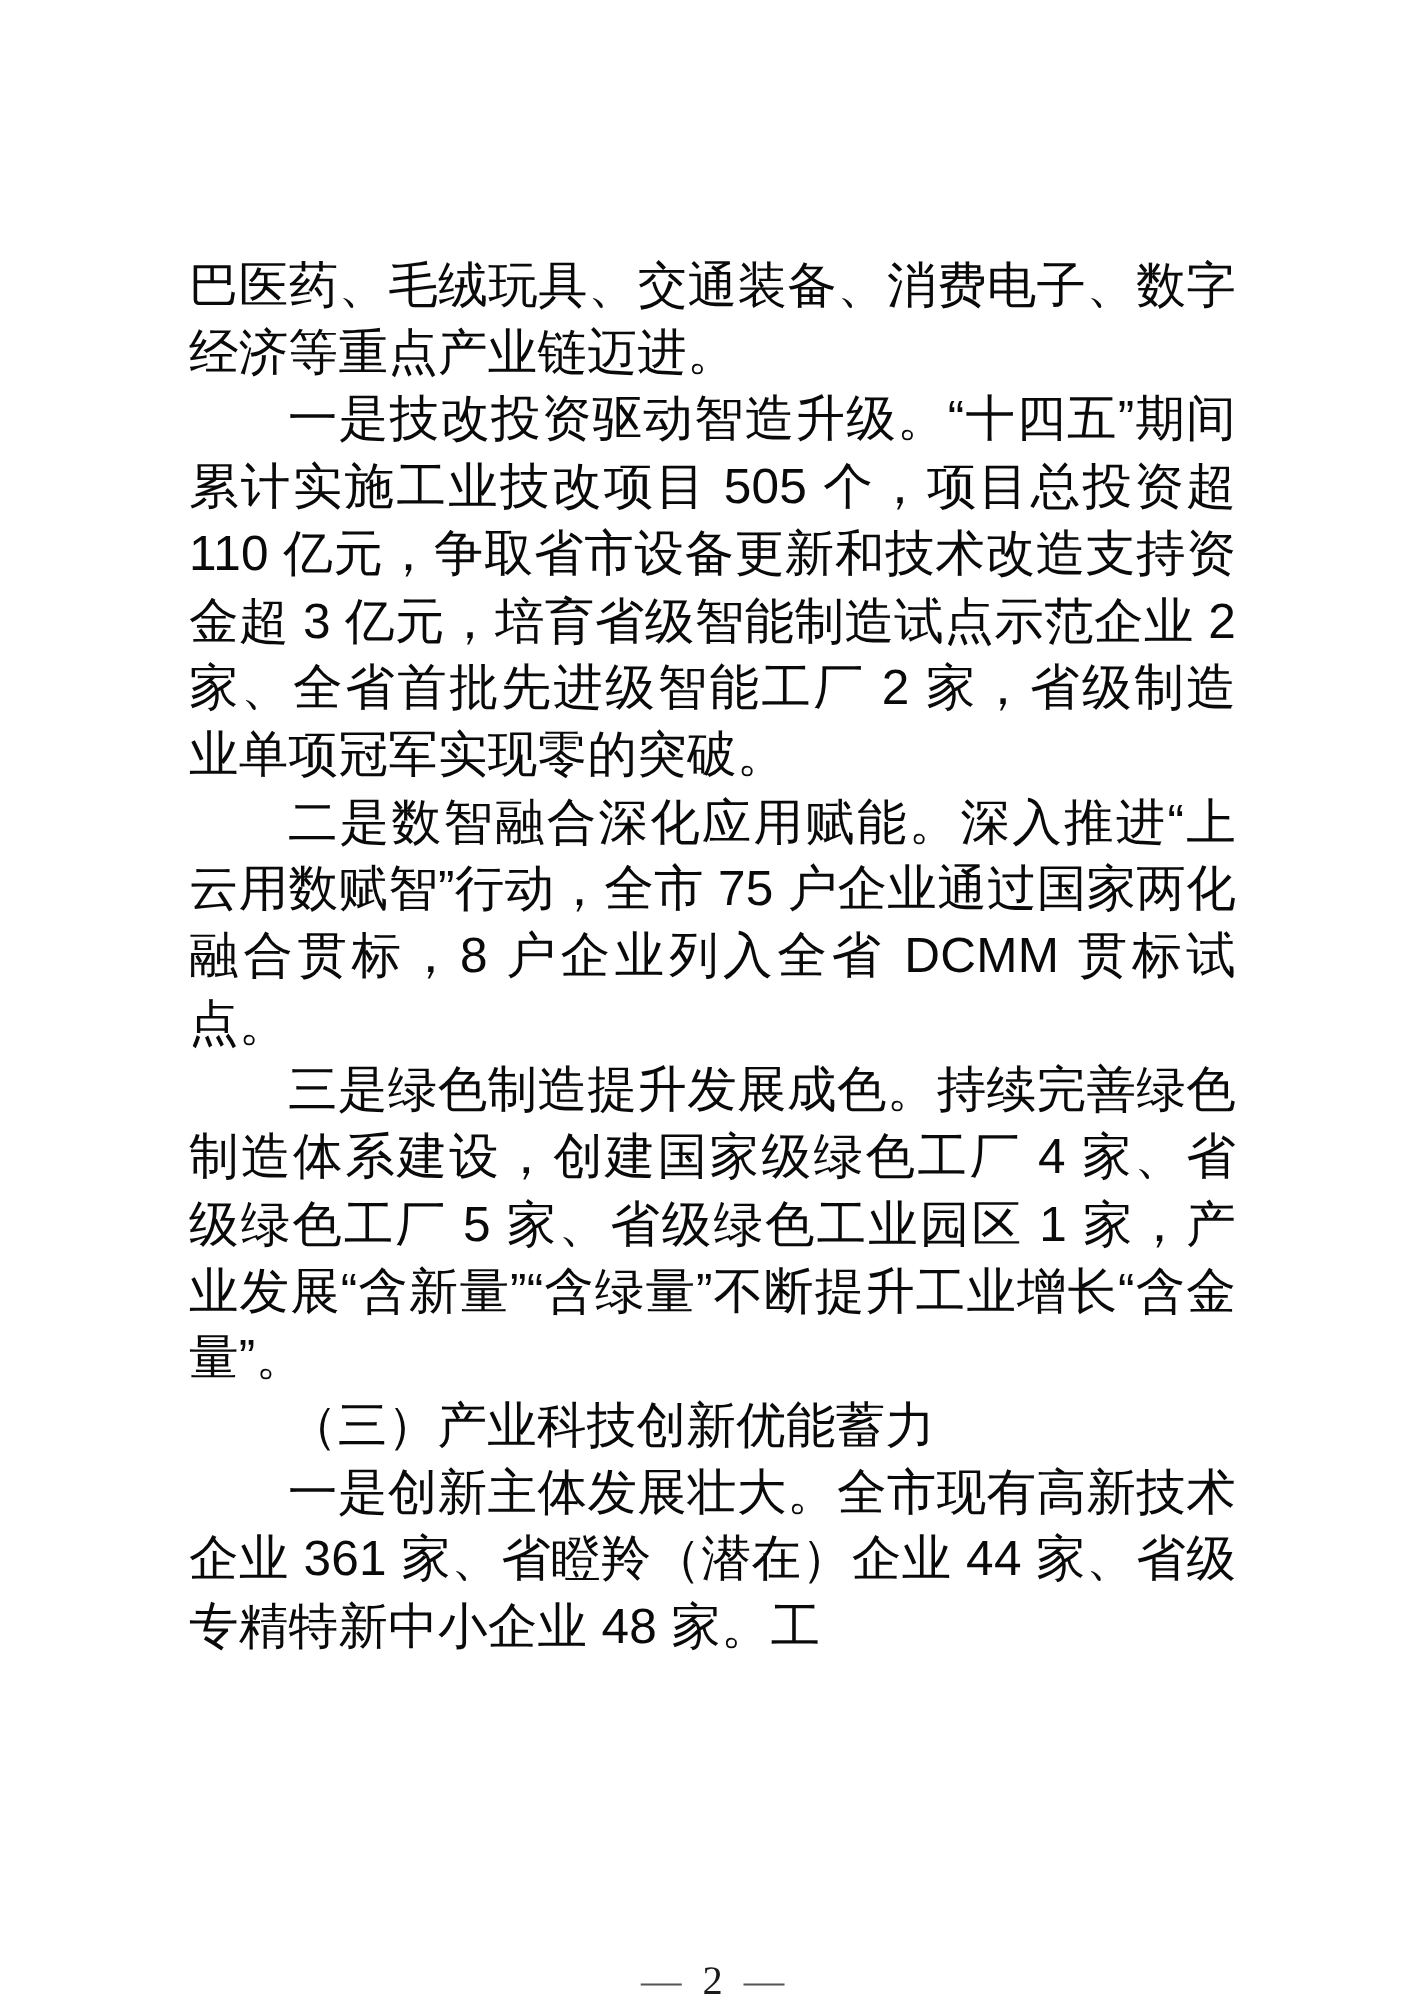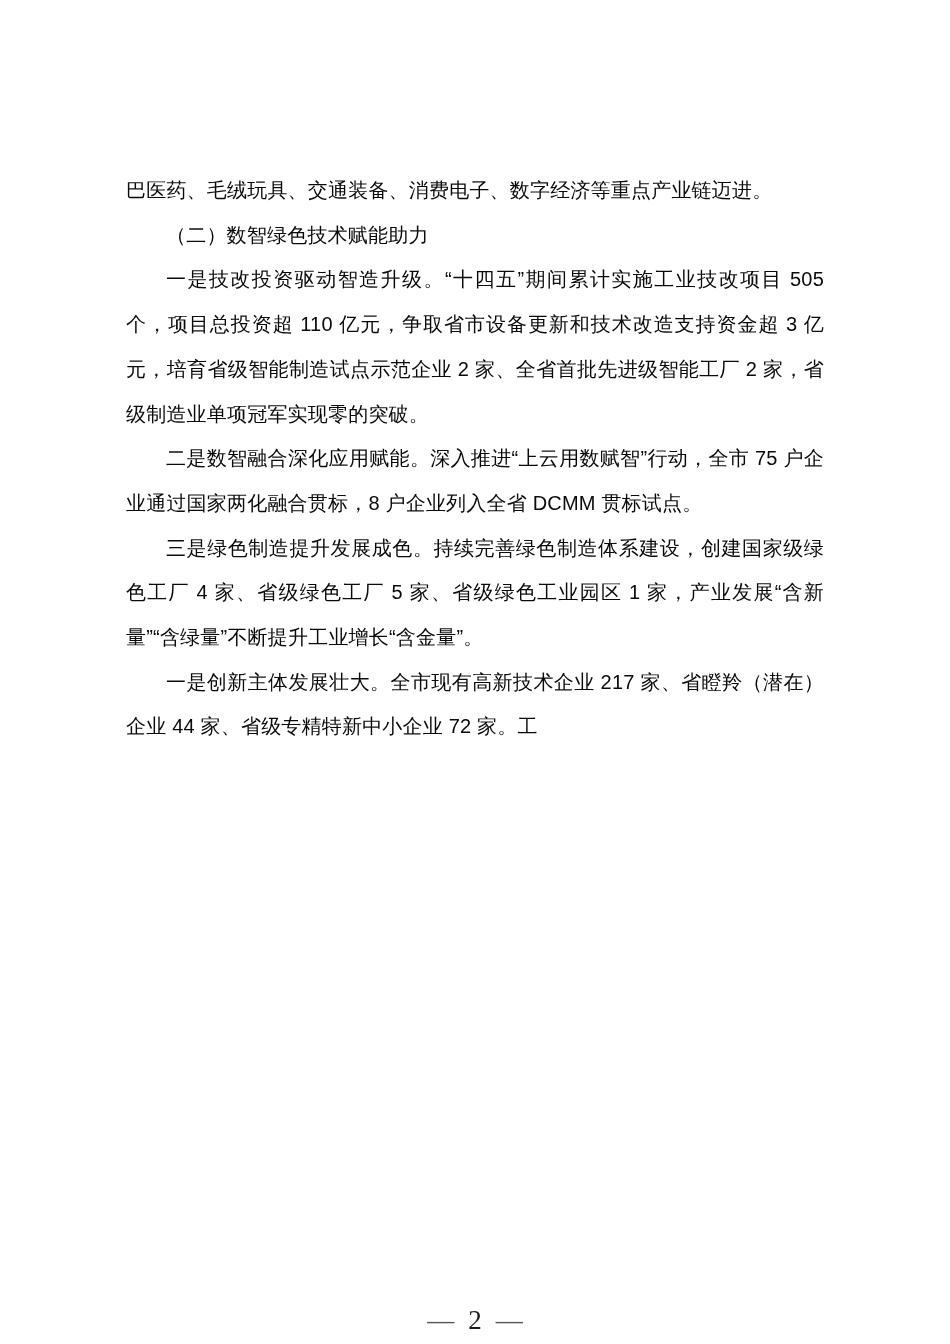--- a/index.html
+++ b/index.html
@@ -18,21 +18,21 @@
   }
   .content {
     position: absolute;
     left: 126px;
     top: 168px;
     width: 698px;
   }
   .para {
     margin: 0;
     padding: 0;
-    font-size: 20px;
+    font-size: 33px;
     line-height: 44.7px;
     text-align: justify;
     text-justify: inter-ideograph;
     text-indent: 2em;
     letter-spacing: 0.2px;
     word-break: break-all;
   }
   .para.cont {
     text-indent: 0;
   }
@@ -57,23 +57,23 @@
   .footer .num {
     color: #1a1a1a;
   }
 </style>
 </head>
 <body>
 
 <div class="page">
   <div class="content">
     <p class="para cont">巴医药、毛绒玩具、交通装备、消费电子、数字经济等重点产业链迈进。</p>
-    <p class="para heading">（二）数智绿色技术赋能助力</p>
     <p class="para">一是技改投资驱动智造升级。“十四五”期间累计实施工业技改项目 505 个，项目总投资超 110 亿元，争取省市设备更新和技术改造支持资金超 3 亿元，培育省级智能制造试点示范企业 2 家、全省首批先进级智能工厂 2 家，省级制造业单项冠军实现零的突破。</p>
     <p class="para">二是数智融合深化应用赋能。深入推进“上云用数赋智”行动，全市 75 户企业通过国家两化融合贯标，8 户企业列入全省 DCMM 贯标试点。</p>
     <p class="para">三是绿色制造提升发展成色。持续完善绿色制造体系建设，创建国家级绿色工厂 4 家、省级绿色工厂 5 家、省级绿色工业园区 1 家，产业发展“含新量”“含绿量”不断提升工业增长“含金量”。</p>
-    <p class="para">一是创新主体发展壮大。全市现有高新技术企业 217 家、省瞪羚（潜在）企业 44 家、省级专精特新中小企业 72 家。工</p>
+    <p class="para heading">（三）产业科技创新优能蓄力</p>
+    <p class="para">一是创新主体发展壮大。全市现有高新技术企业 361 家、省瞪羚（潜在）企业 44 家、省级专精特新中小企业 48 家。工</p>
   </div>
 
   <div class="footer">
     <span class="dash">—</span><span class="num">2</span><span class="dash">—</span>
   </div>
 </div>
 
 </body></html>

